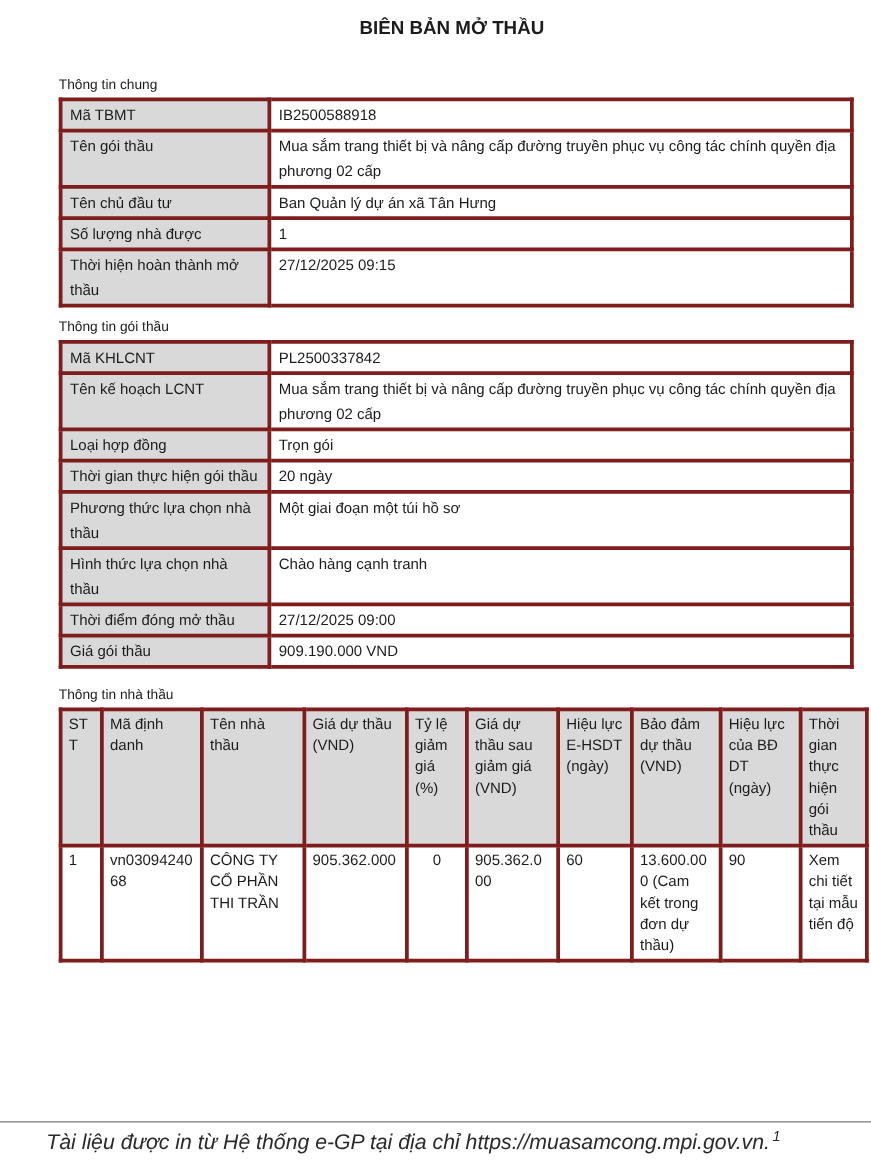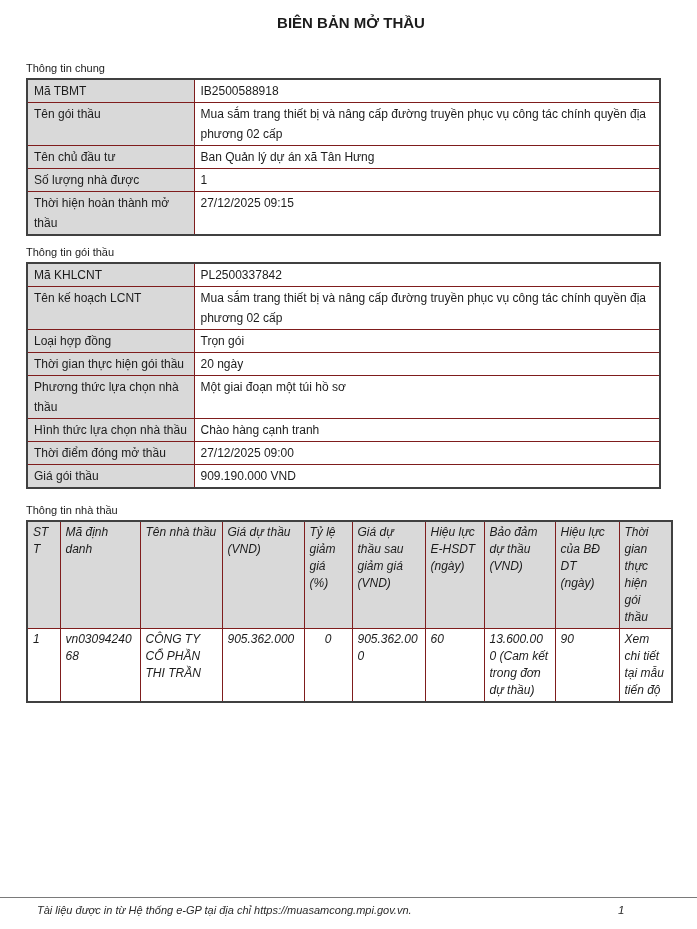--- a/index.html
+++ b/index.html
@@ -5,21 +5,21 @@
   * { box-sizing: border-box; }
   html, body { margin: 0; padding: 0; }
   body {
     width: 697px; height: 929px;
     background: #ffffff;
     font-family: "Liberation Sans", "DejaVu Sans", sans-serif;
     color: #1c1c1c;
     position: relative;
     overflow: hidden;
   }
-  .doc { padding: 10px 21px 0 26px; }
+  .doc { padding: 10px 21px 0 47px; }
 
   .title {
     text-align: center;
     font-weight: bold;
     font-size: 15px;
     line-height: 18px;
     margin: 4px 0 0 0;
   }
 
   .section-heading {
@@ -31,50 +31,50 @@
   .sh-2 { margin-top: 8px; }
   .sh-3 { margin-top: 13px; }
 
   table {
     border-collapse: collapse;
     table-layout: fixed;
     margin-top: 2px;
     border: 2px solid #404040;
   }
   td, th {
-    border: 1px solid #7f1d1d;
+    border: 3px solid #7f1d1d;
     vertical-align: top;
     text-align: left;
     font-size: 12px;
     font-weight: normal;
     overflow-wrap: break-word;
     word-wrap: break-word;
   }
 
   
   table.kv { width: 633px; }
   table.kv th, table.kv td { line-height: 20px; padding: 1px 6px; }
   table.kv th { background: #d9d9d9; }
 
   
   table.grid { width: 647px; }
-  table.grid th, table.grid td { line-height: 17px; padding: 2px 5px; font-style: italic; }
+  table.grid th, table.grid td { line-height: 17px; padding: 2px 5px; }
   table.grid th { background: #d9d9d9; }
   td.num { text-align: left; }
   td.ctr { text-align: center; }
 
   .footer {
     position: absolute;
     top: 897px; left: 0; right: 0;
     border-top: 1px solid #7a7a7a;
   }
   .footer-note {
     position: absolute;
     top: 6px; left: 37px;
-    font-size: 11px;
+    font-size: 17px;
     font-style: italic;
     color: #2a2a2a;
     white-space: nowrap;
   }
   .footer-page {
     position: absolute;
     top: 6px; left: 618px;
     font-size: 11.5px;
     font-style: italic;
     color: #2a2a2a;

